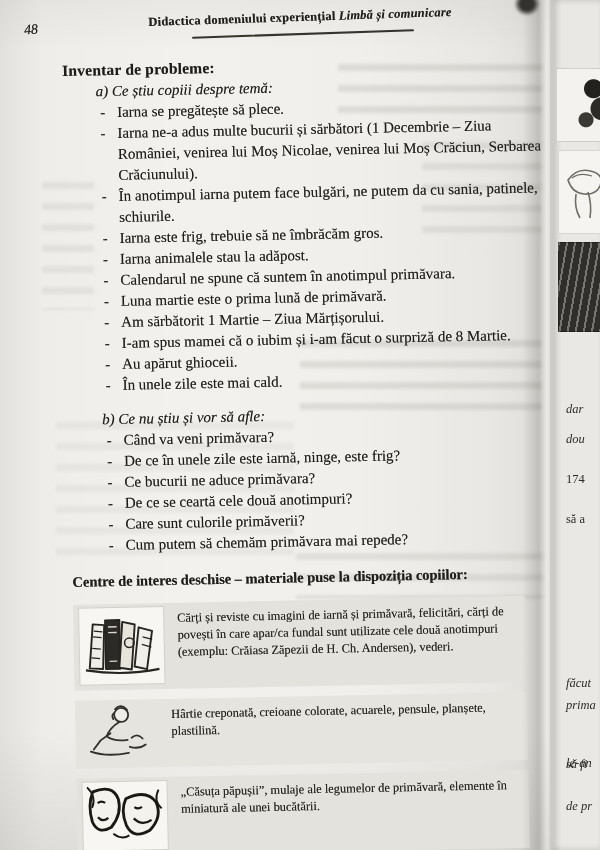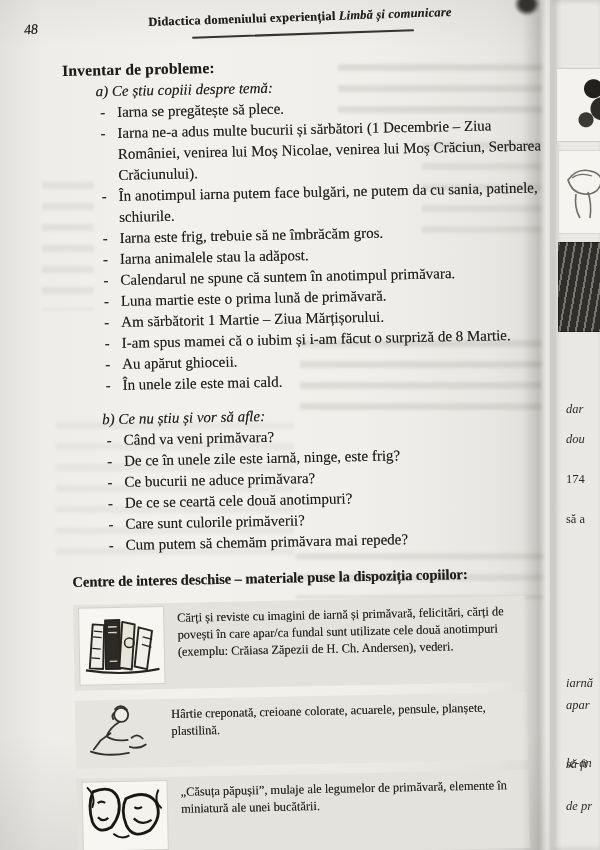--- a/index.html
+++ b/index.html
@@ -180,19 +180,19 @@
         <path d="M18 44 q-2 14 4 24 M30 42 q4 12 2 26"></path>
         <path d="M14 28 q8 -6 20 -2" stroke-width="1.2"></path>
       </g>
     </svg>
   </div>
   <div class="thumb thumb3"></div>
   <div class="edge-frag fr0">dar</div>
   <div class="edge-frag fr1">dou</div>
   <div class="edge-frag fr2 upright">174</div>
   <div class="edge-frag fr3 upright">să a</div>
-  <div class="edge-frag fr4">iarnă</div>
-  <div class="edge-frag fr5">apar</div>
+  <div class="edge-frag fr4">făcut</div>
+  <div class="edge-frag fr5">prima</div>
   <div class="edge-frag fr6">să fi</div>
   <div class="edge-frag fr7">le-an</div>
   <div class="edge-frag fr8">de pr</div>
 
 </div>
 
 </body></html>

